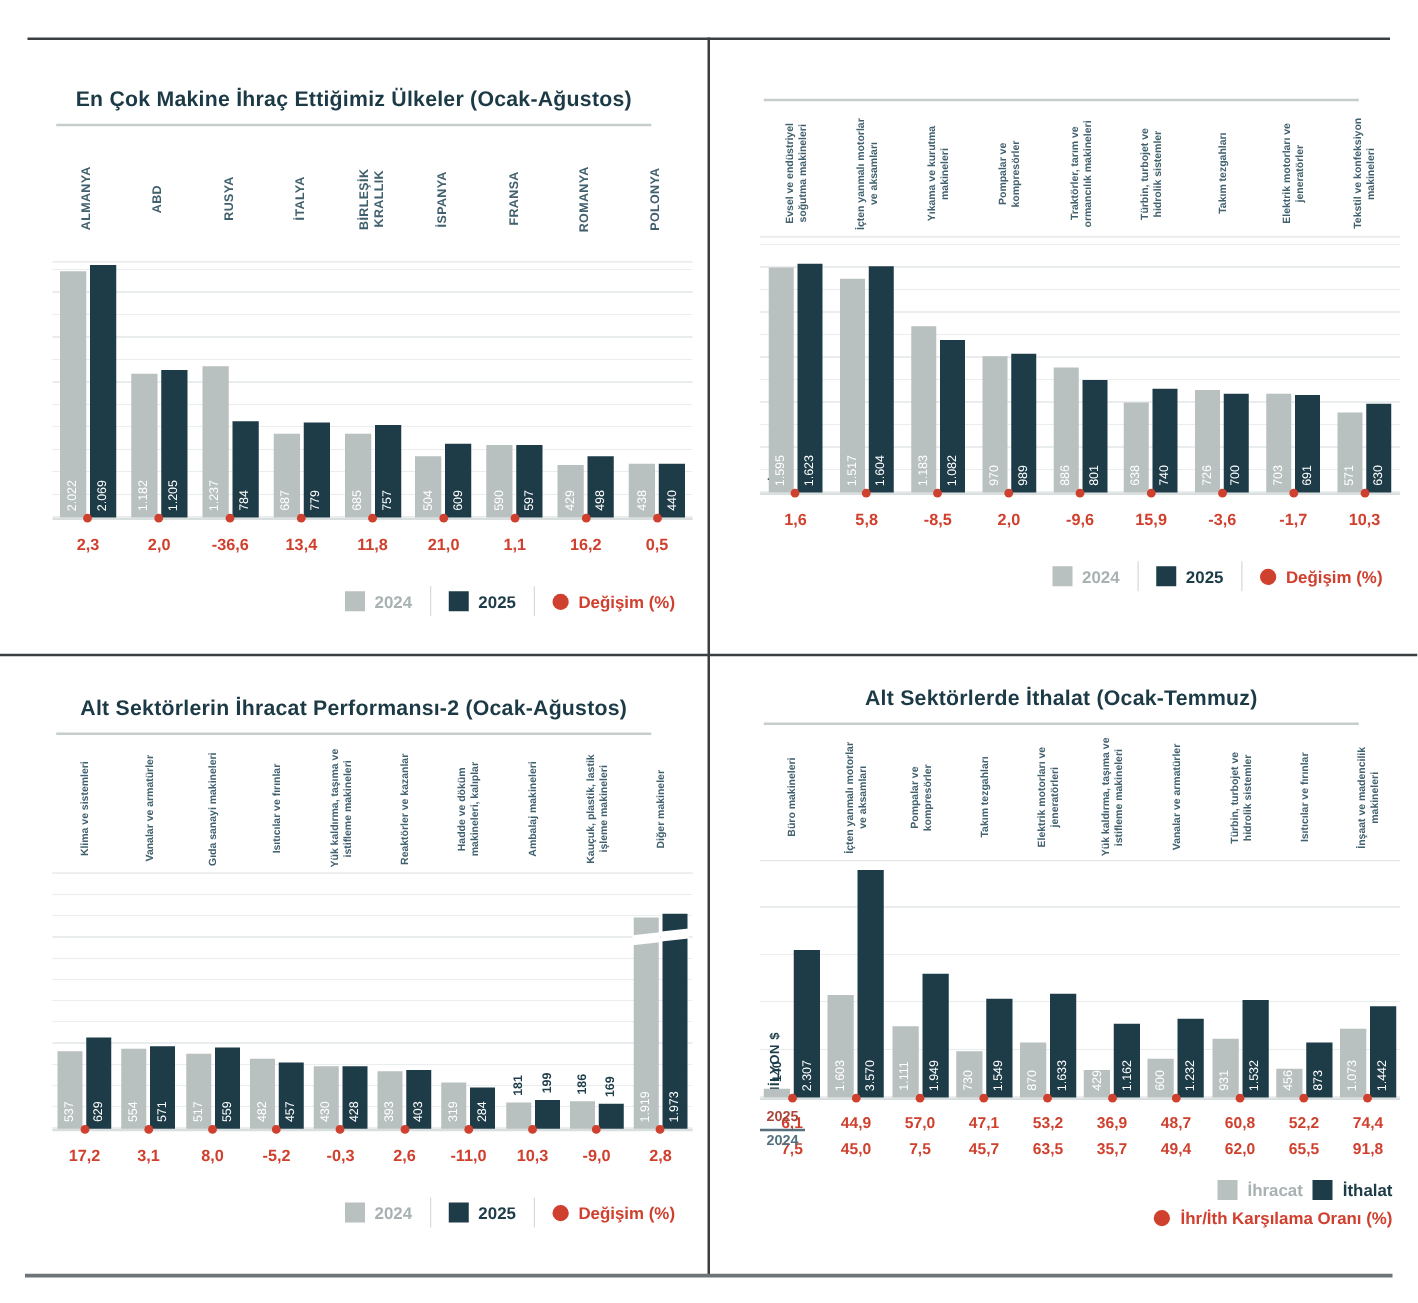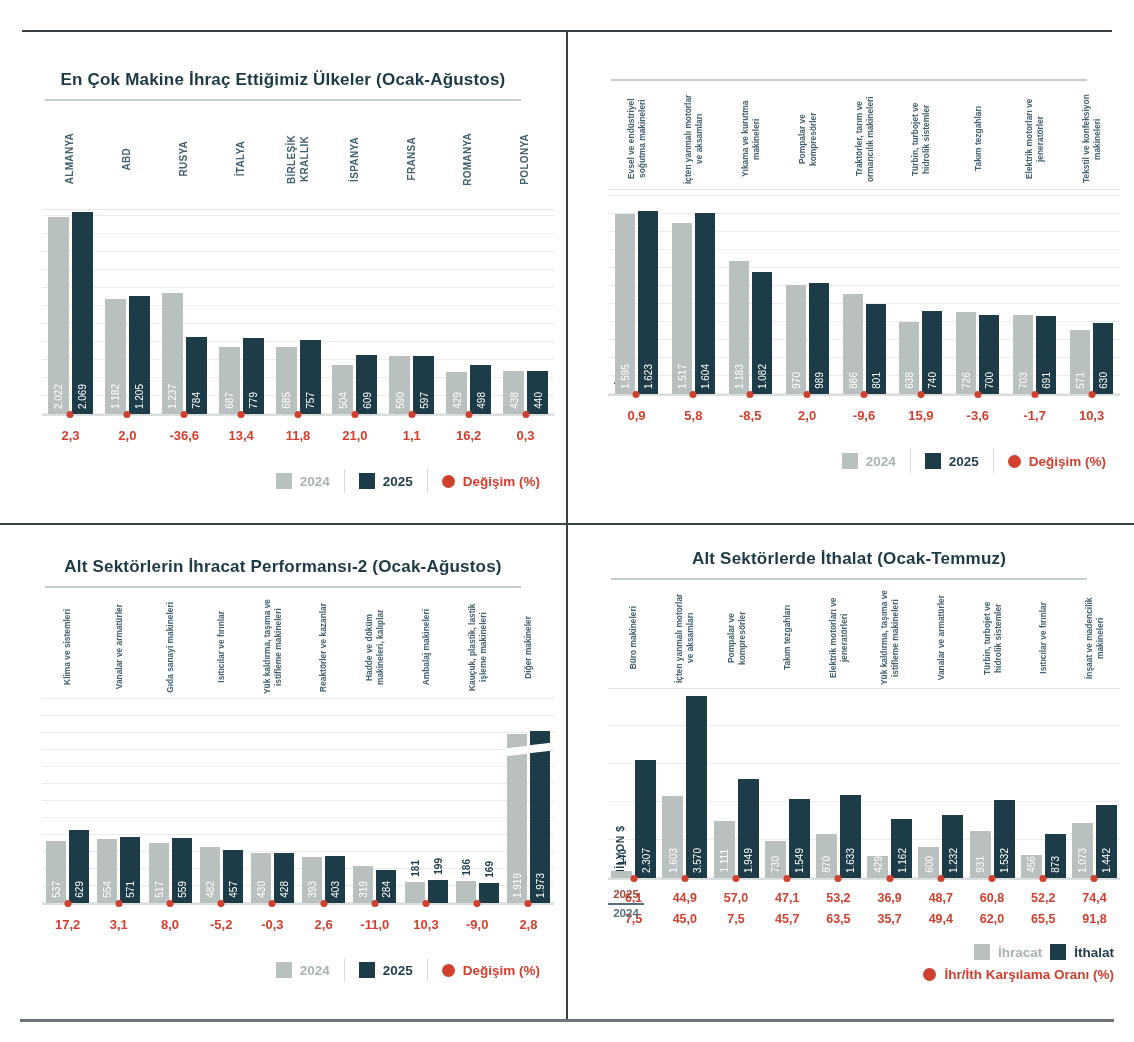--- a/index.html
+++ b/index.html
@@ -233,21 +233,21 @@
                 <div class="bars">
                   <div class="bar s1" style="height: 43px;">
                     <span class="val">438</span>
                   </div>
                   <div class="bar s2" style="height: 43px;">
                     <span class="val">440</span>
                   </div>
                 </div>
                 <div class="dot"></div>
               </div>
-              <div class="chg">0,3</div>
+              <div class="chg">0,5</div>
             </div>
           </div>
       </div>
       <div class="legend">
         <span class="sw s1"></span>
         <span class="lg1">2024</span>
         <span class="ldiv"></span>
         <span class="sw s2"></span>
         <span class="lg2">2025</span>
         <span class="ldiv"></span>
@@ -270,21 +270,21 @@
                 <div class="bars">
                   <div class="bar s1" style="height: 180px;">
                     <span class="val">1.595</span>
                   </div>
                   <div class="bar s2" style="height: 183px;">
                     <span class="val">1.623</span>
                   </div>
                 </div>
                 <div class="dot"></div>
               </div>
-              <div class="chg">0,9</div>
+              <div class="chg">1,6</div>
             </div>
             <div class="group">
               <div class="cat-cell">
                 <span class="cat-label">İçten yanmalı motorlar ve aksamları</span>
               </div>
               <div class="plot-cell">
                 <div class="bars">
                   <div class="bar s1" style="height: 171px;">
                     <span class="val">1.517</span>
                   </div>

